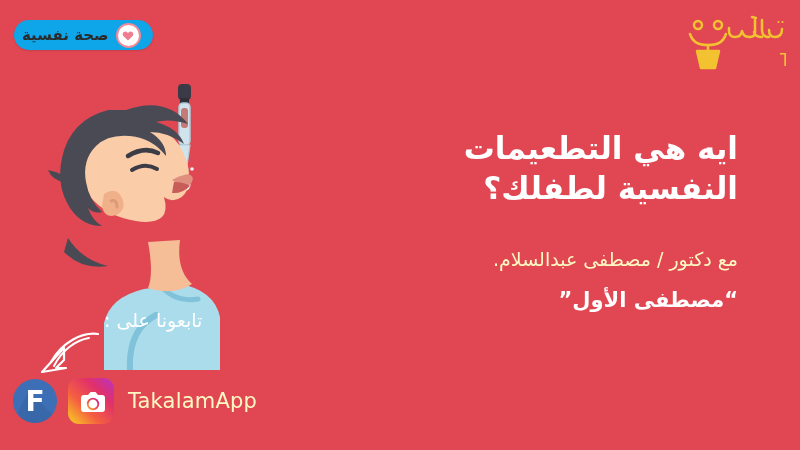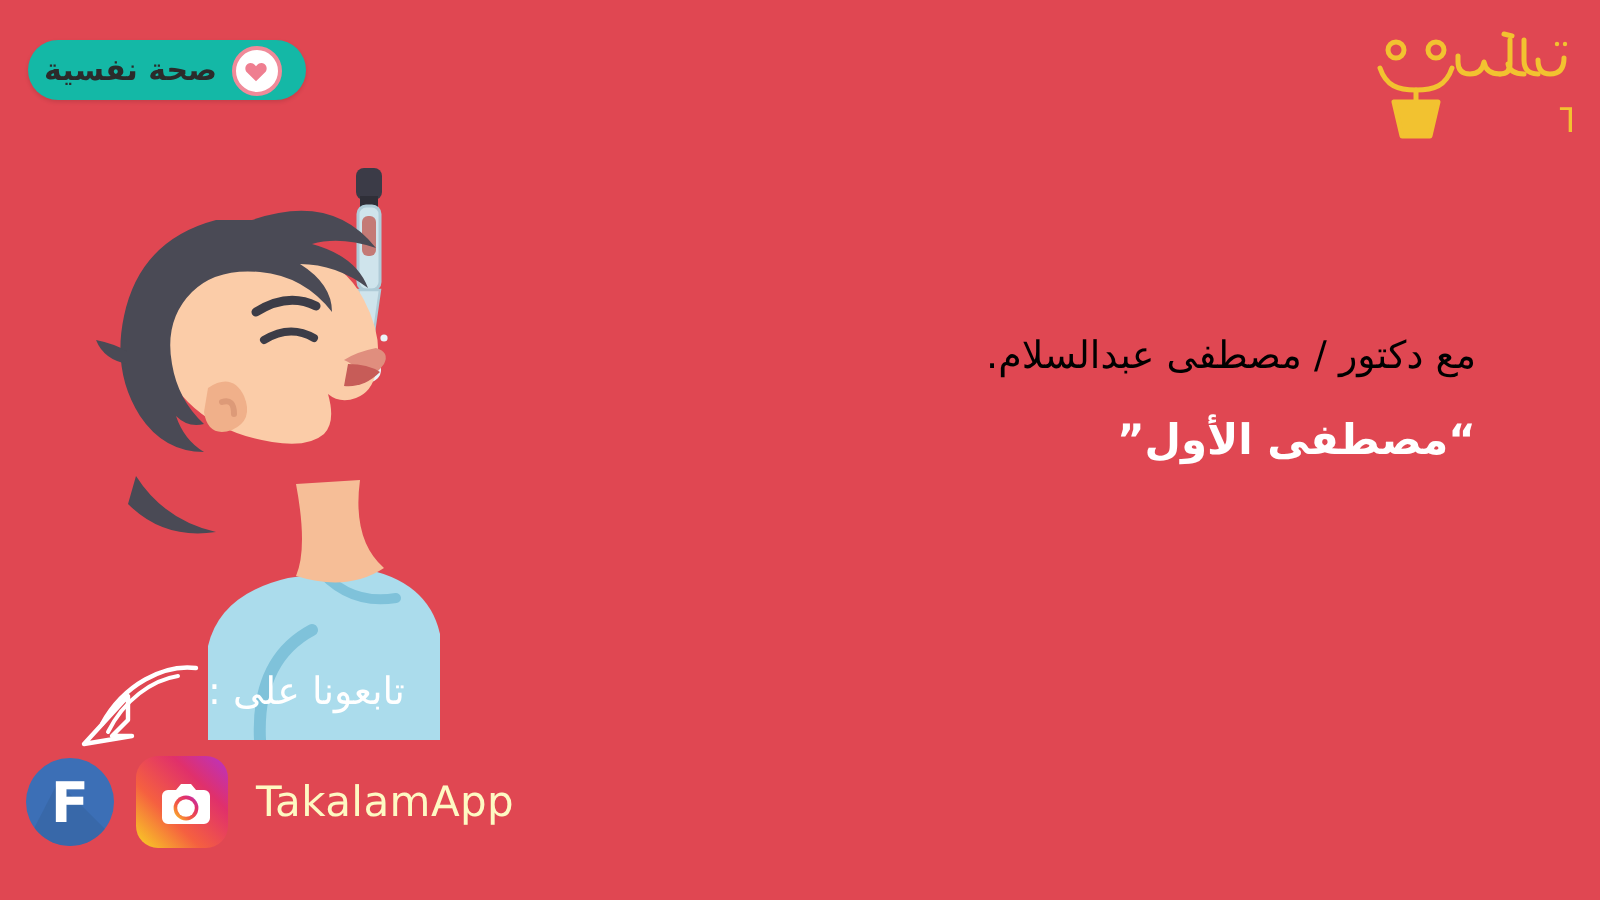--- a/index.html
+++ b/index.html
@@ -21,21 +21,21 @@
   
   .badge {
     position: absolute;
     top: 20px;
     left: 14px;
     height: 30px;
     display: flex;
     flex-direction: row-reverse;
     align-items: center;
     gap: 7px;
-    background: #14b8a6;
+    background: #0ea5e9;
     border-radius: 16px;
     padding: 0 12px 0 8px;
     box-shadow: 0 1px 2px rgba(0,0,0,.12);
   }
   .badge-label {
     font-size: 15px;
     font-weight: 700;
     color: #2b2b2b;
     line-height: 1;
     white-space: nowrap;
@@ -85,40 +85,40 @@
     font-size: 31px;
     font-weight: 700;
     line-height: 1.30;
     letter-spacing: 0px;
     margin: 0;
   }
   .headline .hl-line { display: block; white-space: nowrap; }
 
   .presenter {
     margin-top: 38px;
-    color: #000000;
+    color: #fef9c3;
     font-size: 19px;
     font-weight: 400;
     line-height: 1.3;
     white-space: nowrap;
   }
   .free-block {
     margin-top: 16px;
     color: #ffffff;
     font-size: 21px;
     font-weight: 700;
     line-height: 1.32;
   }
   .free-block span { display: block; white-space: nowrap; }
 
   
   .follow-label {
     position: absolute;
     left: 104px;
-    top: 335px;
+    top: 309px;
     color: #ffffff;
     font-size: 19px;
     font-weight: 400;
     direction: rtl;
     white-space: nowrap;
   }
   .follow-arrow {
     position: absolute;
     left: 38px;
     top: 328px;
@@ -256,20 +256,24 @@
                  q-20 0 -32 -18
                  q-14 -22 -8 -50
                  q8 -38 46 -48 Z"></path>
         <path d="M56 112 q-12 -2 -16 -12 q10 2 16 6 Z"></path>
         <path d="M60 168 q14 22 40 28 q-26 4 -44 -14 Z"></path>
       </g>
     </svg>
   </div>
 
   <div class="copy">
+    <h1 class="headline">
+      <span class="hl-line">ايه هي التطعيمات</span>
+      <span class="hl-line">النفسية لطفلك؟</span>
+    </h1>
     <div class="presenter">مع دكتور / مصطفى عبدالسلام.</div>
     <div class="free-block">
       <span>“مصطفى الأول”</span>
     </div>
   </div>
 
   <div class="follow-label">تابعونا على :</div>
 
   <div class="follow-arrow">
     <svg viewBox="0 0 62 56" width="62" height="56" aria-hidden="true">

